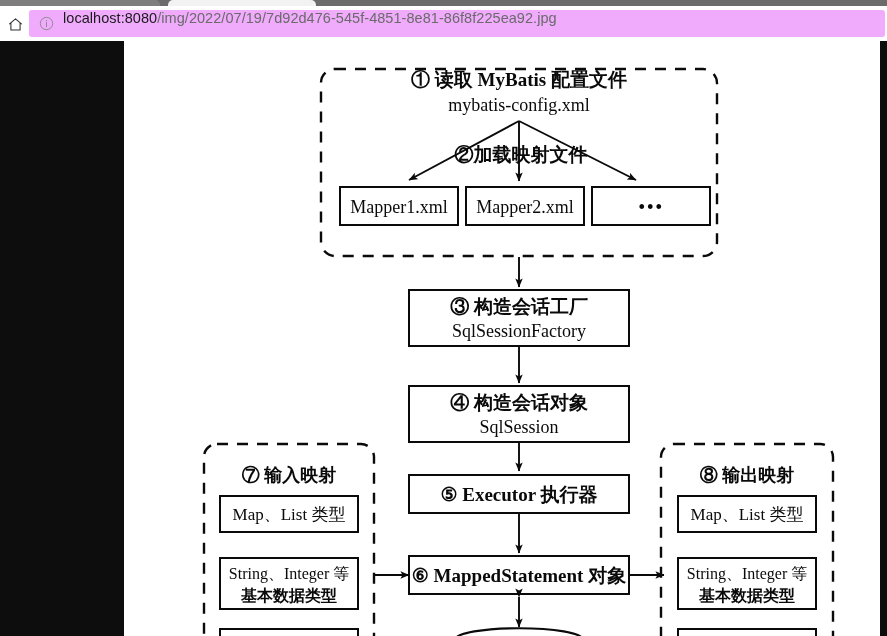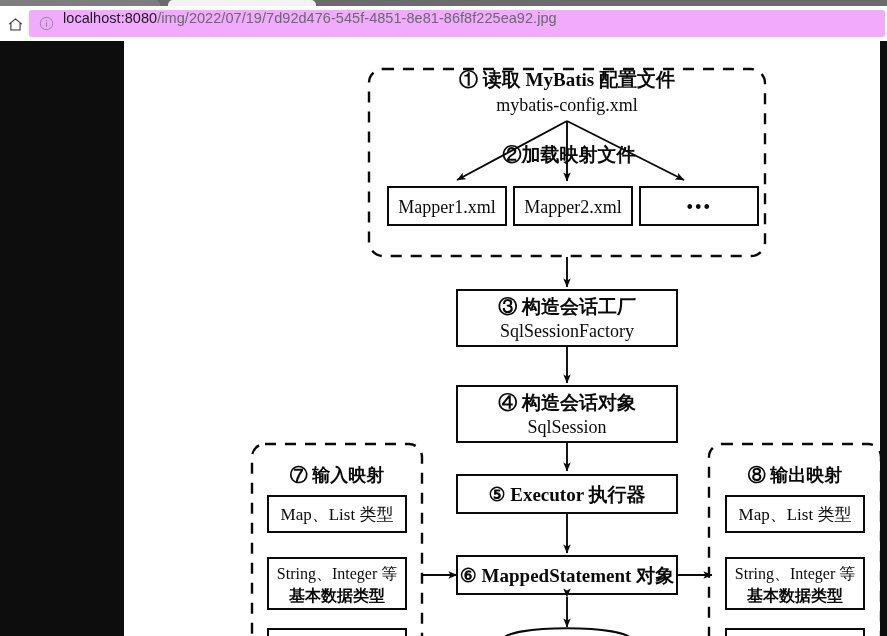--- a/index.html
+++ b/index.html
@@ -29,21 +29,21 @@
     font-family:"Liberation Sans", sans-serif;letter-spacing:0.05px;
     padding-bottom:1px;cursor:text;
   }
   #url-text .host{color:#1a1a1a;}
   
   #page-body{position:absolute;left:0;top:41px;width:887px;height:595px;background:#0d0d0d;}
   #image-canvas{
     position:absolute;left:124px;top:0px;width:756px;height:595px;background:#ffffff;
     overflow:hidden;
   }
-  #diagram{position:absolute;left:0;top:0;width:640px;height:595px;padding-left:48px;}
+  #diagram{position:absolute;left:0;top:0;width:640px;height:595px;}
   #diagram svg{display:block;}
   .lbl{font-family:"Liberation Serif", serif;fill:#0a0a0a;}
 </style>
 </head>
 <body>
 
 <div id="browser-chrome">
 
   <div id="tabstrip">
     <div id="tab-prev"></div>

